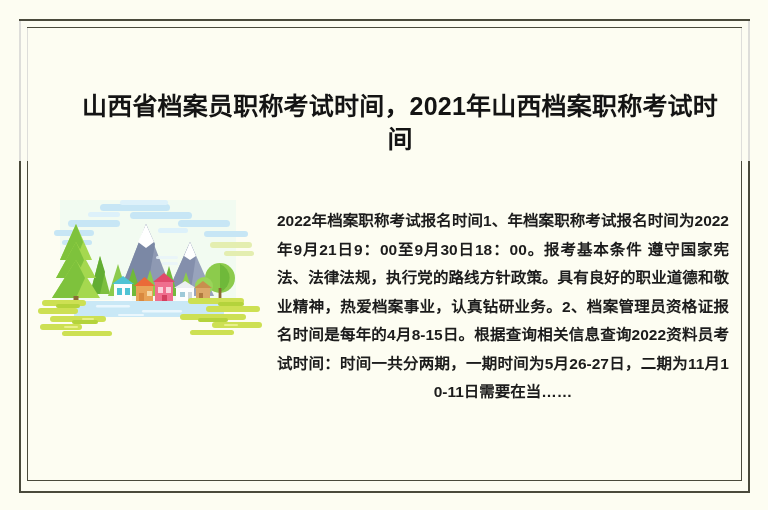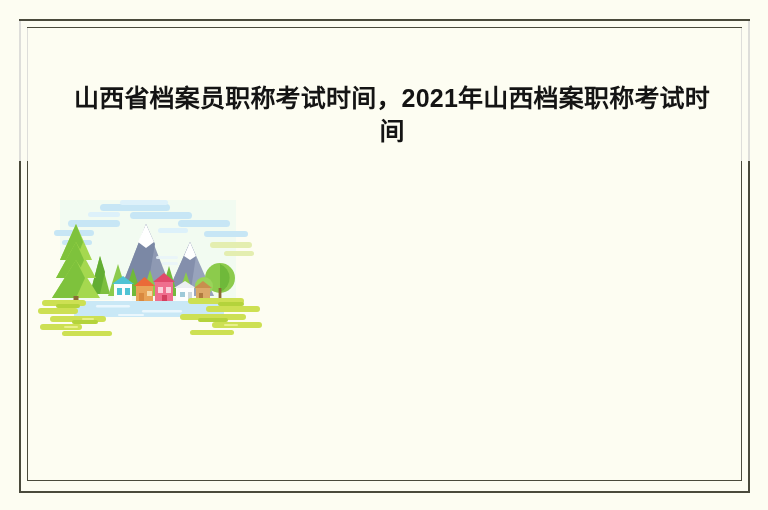--- a/index.html
+++ b/index.html
@@ -76,21 +76,21 @@
     position: absolute;
     left: 58px;
     top: 74px;
     width: 652px;
     text-align: center;
     font-size: 25px;
     line-height: 33px;
     font-weight: 700;
     color: #141414;
     letter-spacing: 0.2px;
-    margin: 8px;
+    margin: 16px;
   }
 
   
   .body-text {
     position: absolute;
     left: 277px;
     top: 207px;
     width: 452px;
     font-size: 15.5px;
     line-height: 28.5px;
@@ -248,14 +248,15 @@
       </g>
 
       <g fill="#e8f08c">
         <rect x="26" y="128" width="14" height="2" rx="1"></rect>
         <rect x="44" y="120" width="12" height="2" rx="1"></rect>
         <rect x="186" y="126" width="14" height="2" rx="1"></rect>
       </g>
     </svg>
   </div>
 
+  <p class="body-text">2022年档案职称考试报名时间1、年档案职称考试报名时间为2022年9月21日9：00至9月30日18：00。报考基本条件 遵守国家宪法、法律法规，执行党的路线方针政策。具有良好的职业道德和敬业精神，热爱档案事业，认真钻研业务。2、档案管理员资格证报名时间是每年的4月8-15日。根据查询相关信息查询2022资料员考试时间：时间一共分两期，一期时间为5月26-27日，二期为11月10-11日需要在当……</p>
 
 </div>
 
 </body></html>

